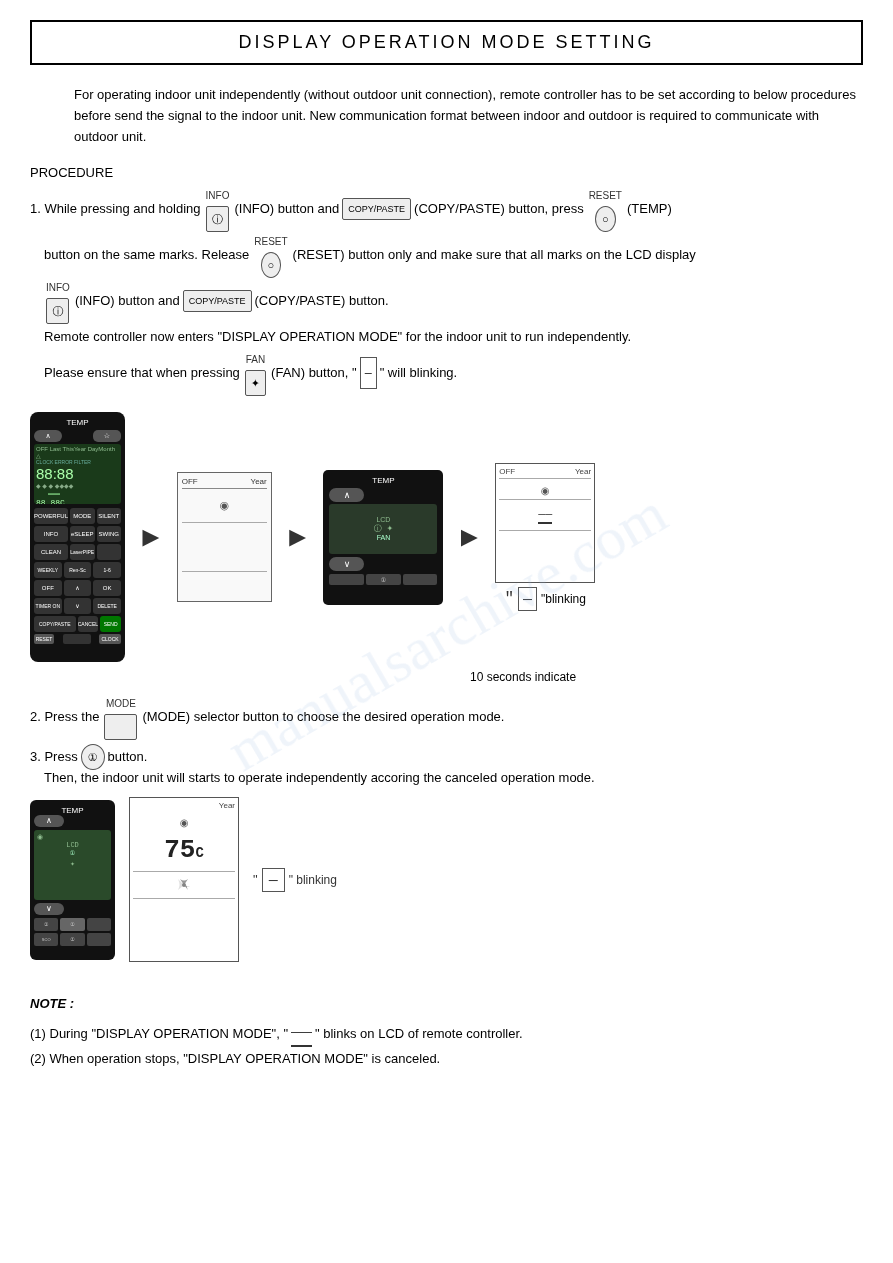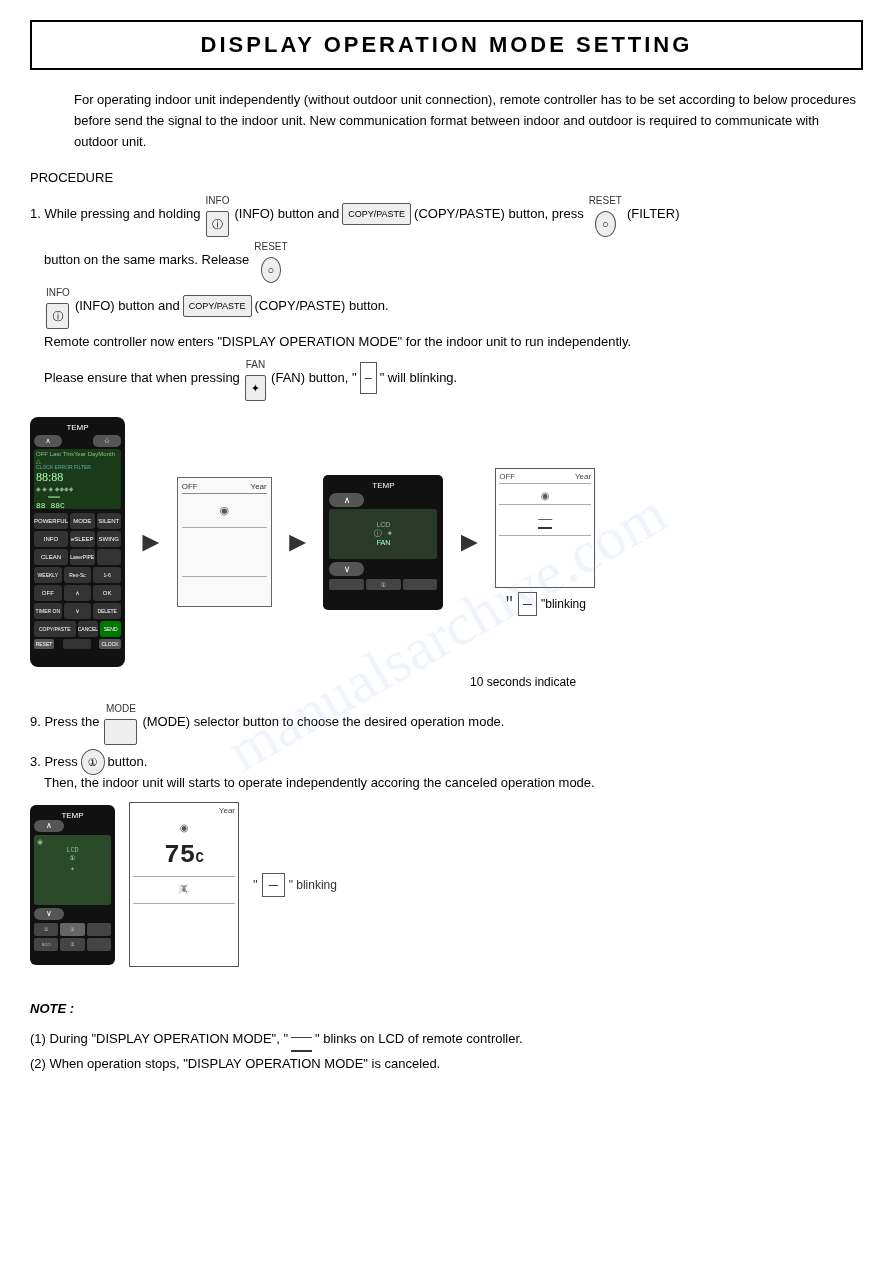--- a/index.html
+++ b/index.html
@@ -13,22 +13,22 @@
       color: #000;
     }
 
     .page-title-box {
       border: 2px solid #000;
       text-align: center;
       padding: 10px 20px;
       margin-bottom: 20px;
     }
     .page-title {
-      font-size: 22px;
-      font-weight: bold;
+      font-size: 18px;
+      font-weight: normal;
       letter-spacing: 3px;
     }
 
     .intro-text {
       margin-bottom: 18px;
       line-height: 1.6;
       margin-left: 44px;
     }
 
     .section-heading {
@@ -240,28 +240,29 @@
       <span class="inline-label">INFO</span>
       <span class="inline-btn">ⓘ</span>
     </span>
     <span>(INFO) button and</span>
     <span class="inline-btn" style="font-size:9px;">COPY/PASTE</span>
     <span>(COPY/PASTE) button, press</span>
     <span class="btn-wrapper">
       <span class="inline-label">RESET</span>
       <span class="inline-btn-round">○</span>
     </span>
-    <span>(FILTER)</span>
+    <span>(TEMP)</span>
   </div>
   <div style="display:flex; flex-wrap:wrap; align-items:center; gap:3px; line-height:2; padding-left:14px;">
     <span>button on the same marks. Release</span>
     <span class="btn-wrapper">
       <span class="inline-label">RESET</span>
       <span class="inline-btn-round">○</span>
     </span>
+    <span>(RESET) button only and make sure that all marks on the LCD display</span>
   </div>
   <div style="display:flex; flex-wrap:wrap; align-items:center; gap:3px; line-height:2; padding-left:14px;">
     <span class="btn-wrapper">
       <span class="inline-label">INFO</span>
       <span class="inline-btn">ⓘ</span>
     </span>
     <span>(INFO) button and</span>
     <span class="inline-btn" style="font-size:9px;">COPY/PASTE</span>
     <span>(COPY/PASTE) button.</span>
   </div>
@@ -288,21 +289,21 @@
       </div>
       <div style="width:28px; height:12px; background:#555; border-radius:5px; display:flex; align-items:center; justify-content:center;">
         <span style="color:#fff;font-size:7px;">☆</span>
       </div>
     </div>
 
     <div class="remote-lcd">
       <div style="color:#8fbc8f; font-size:6px; padding:2px;">
         <div>OFF Last ThisYear DayMonth △</div>
         <div style="font-size:5px; color:#6a9;">CLOCK ERROR FILTER</div>
-        <div style="font-size:12px; color:#afa; font-family:Liberation Serif, serif;">88:88</div>
+        <div style="font-size:15px; color:#afa; font-family:Liberation Sans, sans-serif;">88:88</div>
         <div style="font-size:6px; color:#8a8;">◆ ◆ ◆ ◆◆◆◆</div>
         <div style="font-size:6px; color:#6a6;">　　▬▬</div>
         <div style="font-size:8px; font-family:'Courier New'; color:#afa;">88 88C</div>
       </div>
     </div>
 
     <div class="remote-btn-grid">
       <div class="remote-btn">
           <span class="remote-btn-text">POWERFUL</span>
         </div>
@@ -449,21 +450,21 @@
       <span style="font-family:'Courier New'; font-size:18px; color:#333; border:1px solid #555; padding:1px 4px;">⎯</span>
       <span style="font-size:12px;">"blinking</span>
     </div>
   </div>
 
 </div>
 
 <div style="text-align:left; font-size:12px; margin-left:440px; margin-top:-10px; margin-bottom:10px;">10 seconds indicate</div>
 
 <div style="display:flex; flex-wrap:wrap; align-items:center; gap:3px; line-height:2; margin: 10px 0 4px 0;">
-  <span>9. Press the</span>
+  <span>2. Press the</span>
   <span class="btn-wrapper">
     <span class="inline-label">MODE</span>
     <span class="inline-btn" style="padding:1px 14px;">&nbsp;</span>
   </span>
   <span>(MODE) selector button to choose the desired operation mode.</span>
 </div>
 
 <div style="">
   <div style="display:flex; align-items:center; gap:3px; line-height:2;">
     <span>3. Press</span>

